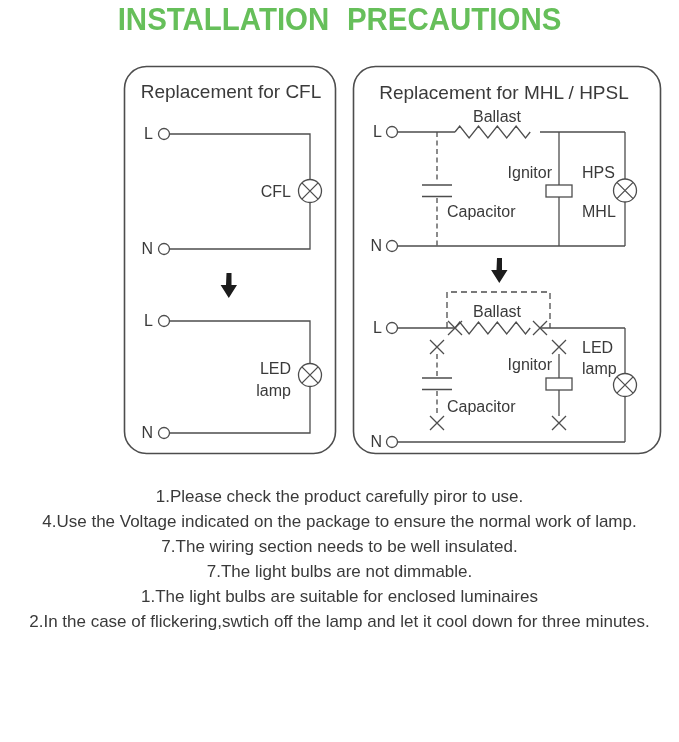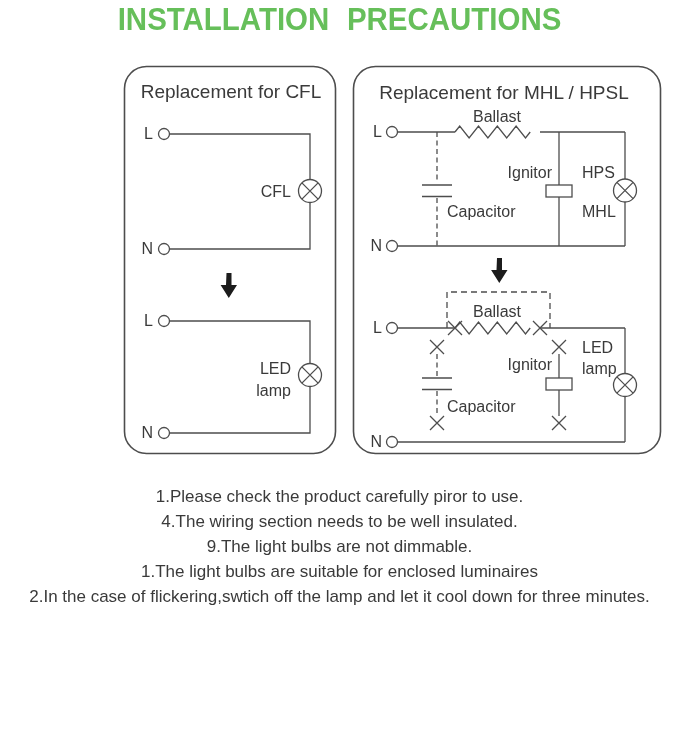--- a/index.html
+++ b/index.html
@@ -120,19 +120,20 @@
       <circle class="term" cx="273" cy="320" r="11.5"></circle>
       <path class="wire" d="M264.9,311.9 L281.1,328.1 M281.1,311.9 L264.9,328.1"></path>
       <path class="wire" d="M45.5,377 H273"></path>
       <circle class="term" cx="40" cy="377" r="5.5"></circle>
       <text class="lbl" x="30" y="382" text-anchor="end">N</text>
     </g>
   </svg>
 
   <div class="precautions">
     <div class="precaution">1.Please check the product carefully piror to use.</div>
-    <div class="precaution">4.The wiring section needs to be well insulated.</div>
-    <div class="precaution">9.The light bulbs are not dimmable.</div>
+    <div class="precaution">4.Use the Voltage indicated on the package to ensure the normal work of lamp.</div>
+    <div class="precaution">7.The wiring section needs to be well insulated.</div>
+    <div class="precaution">7.The light bulbs are not dimmable.</div>
     <div class="precaution">1.The light bulbs are suitable for enclosed luminaires</div>
     <div class="precaution">2.In the case of flickering,swtich off the lamp and let it cool down for three minutes.</div>
   </div>
 
 </div>
 
 </body></html>

